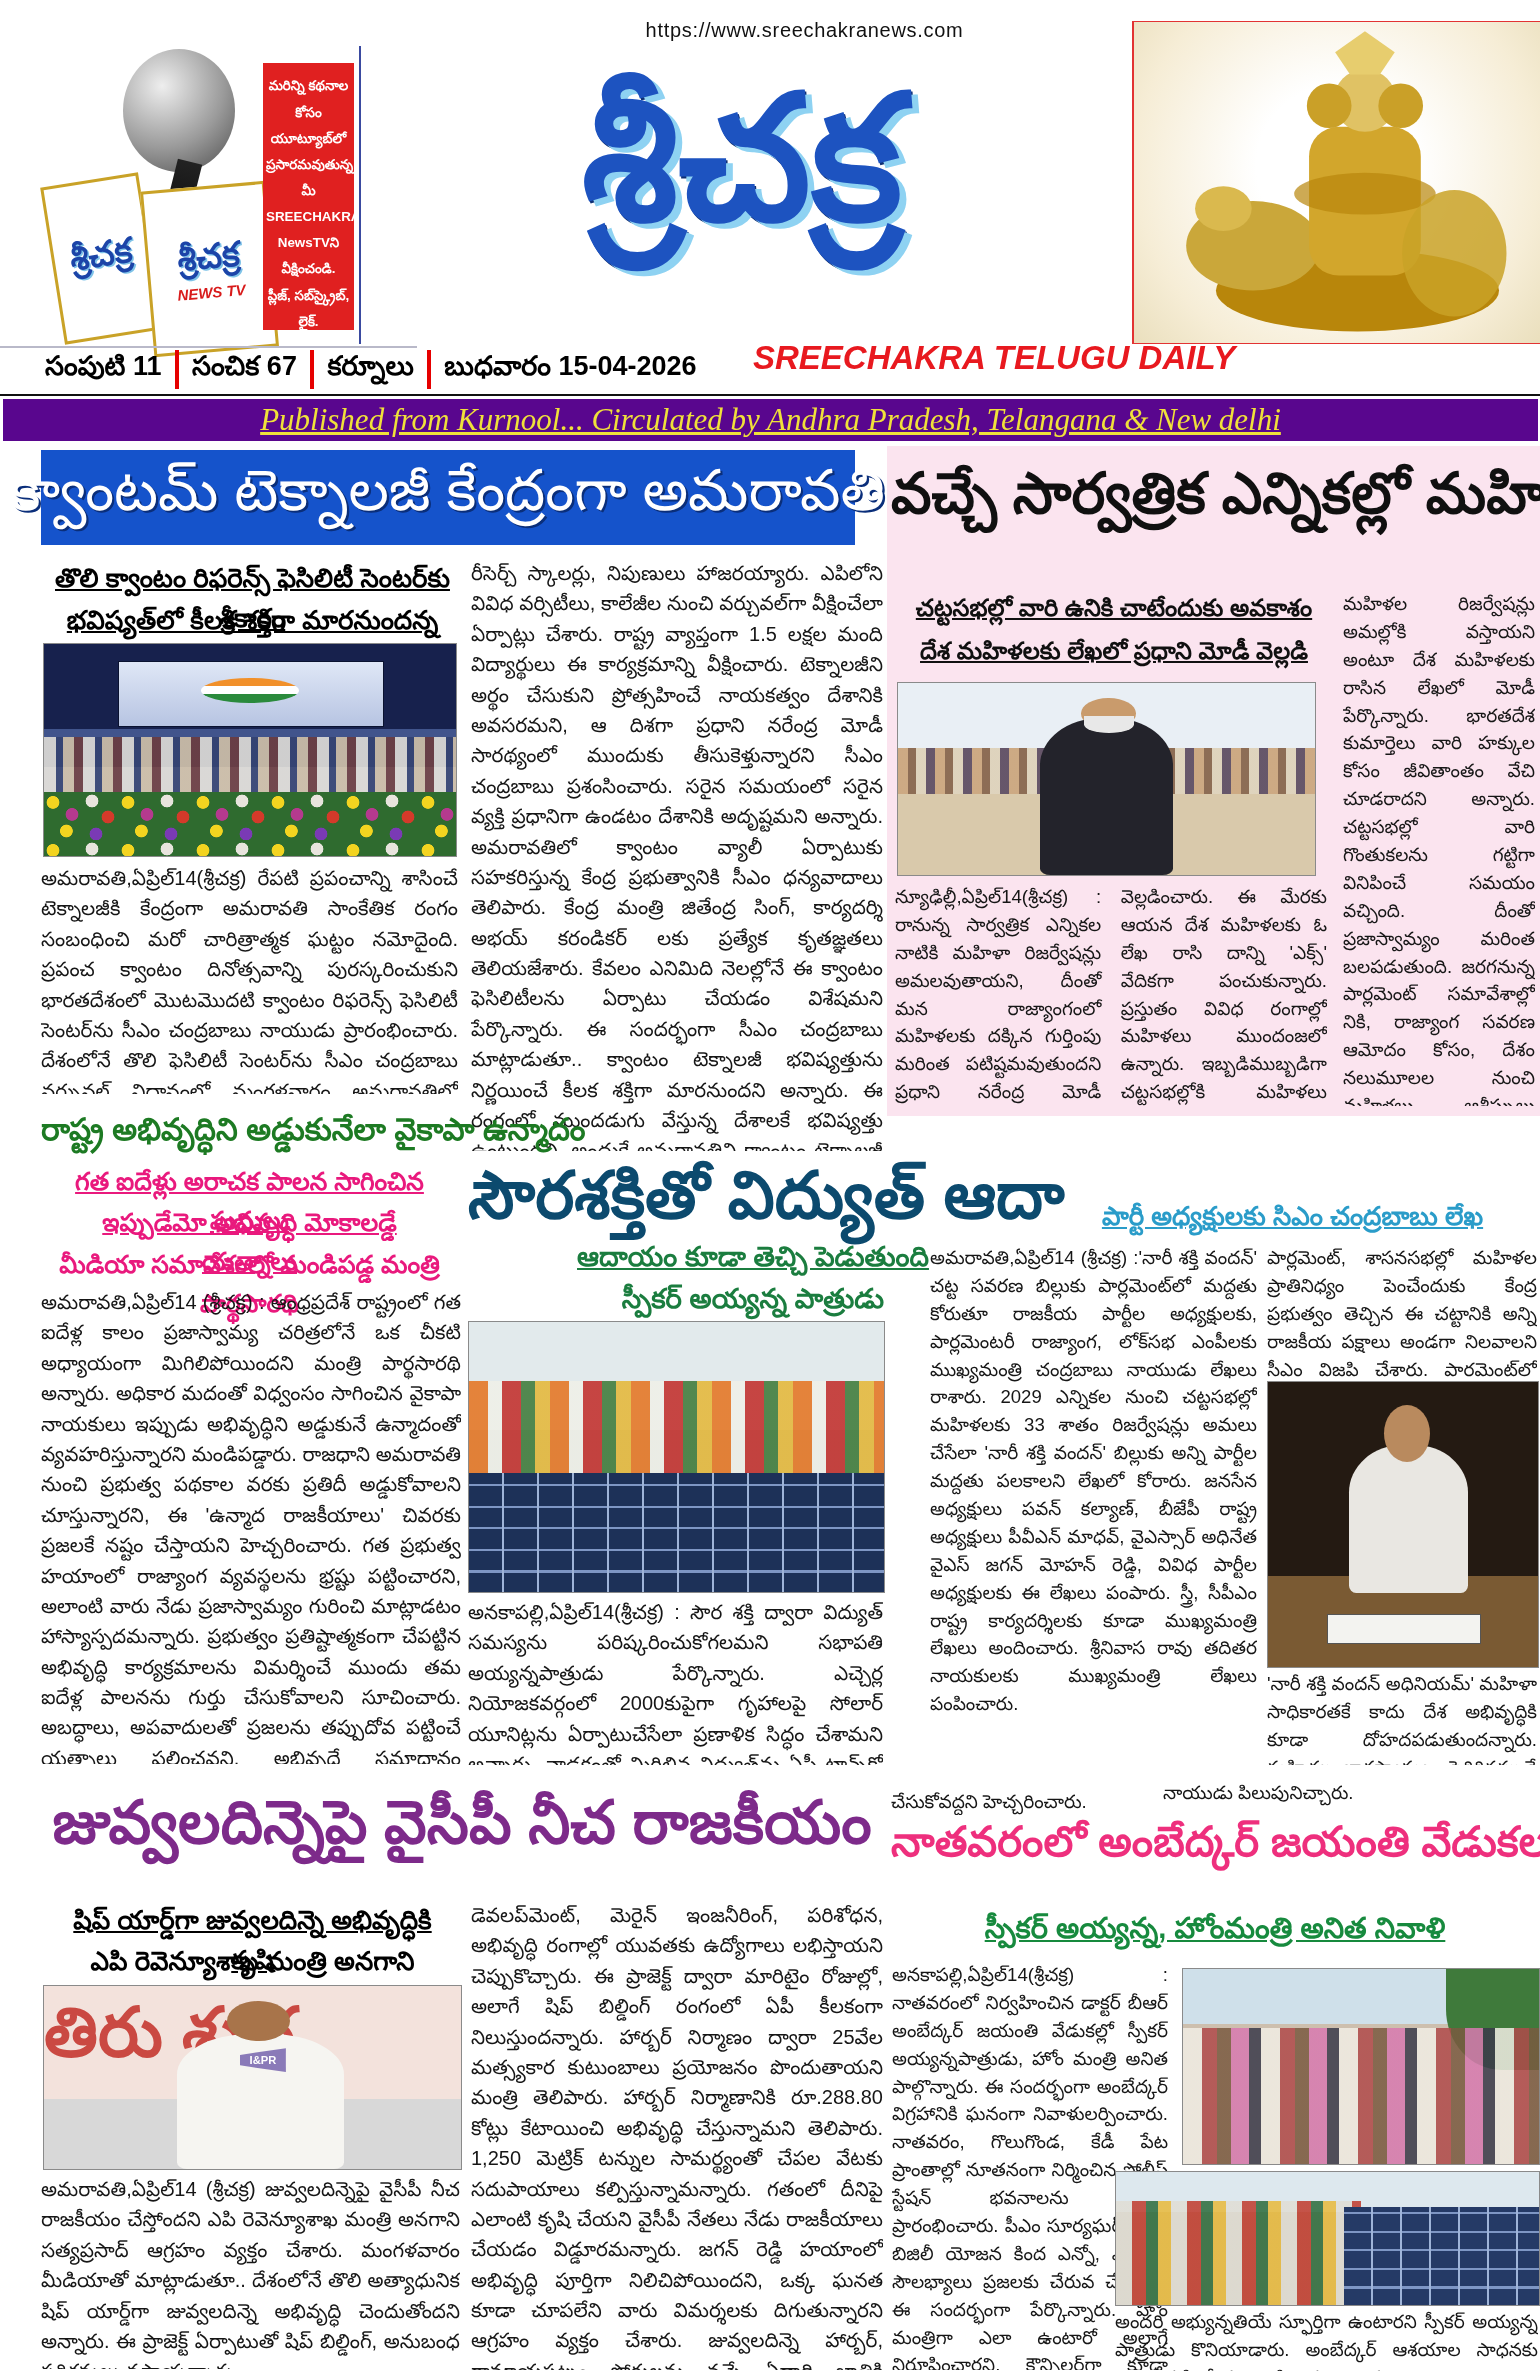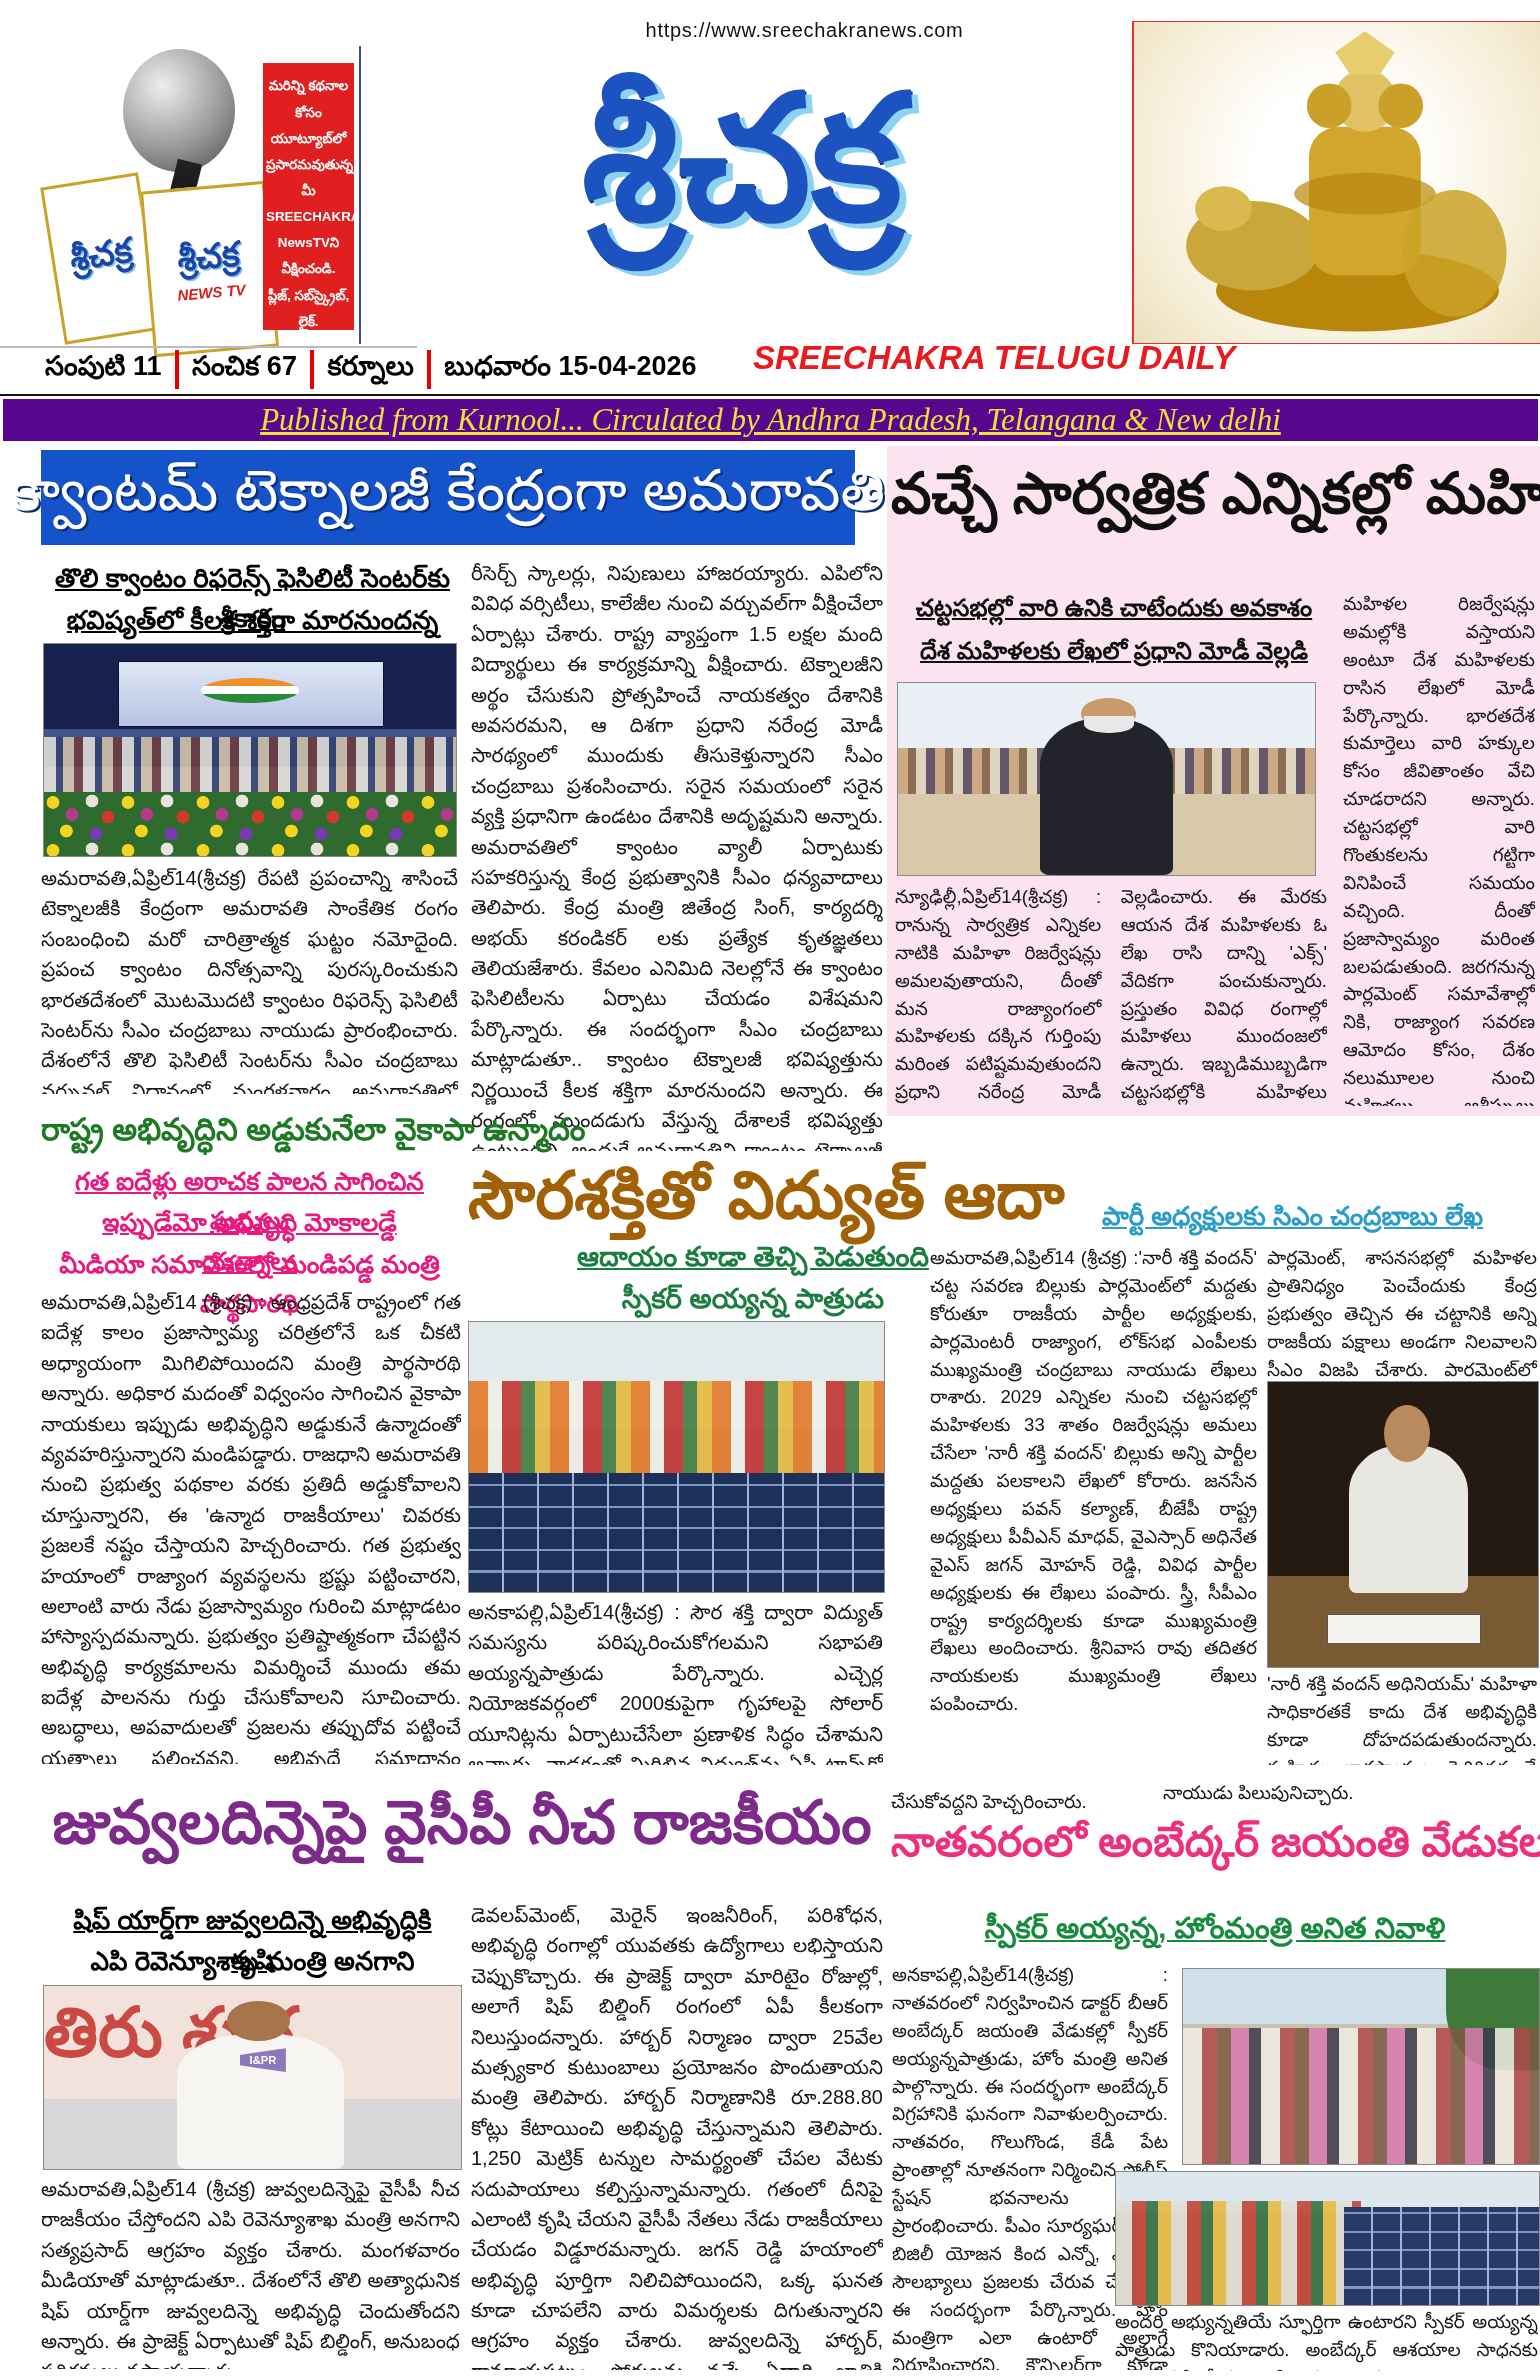--- a/index.html
+++ b/index.html
@@ -26,21 +26,21 @@
   .pub-banner{background:#59068e;display:flex;align-items:center;justify-content:center;font-style:italic;}
   .pub-banner span{font-family:"Liberation Serif", serif;color:#f0e13a;font-size:31px;
                    text-decoration:underline;white-space:nowrap;}
   .hr-black{background:#111;}
   .hr-gray{background:#b9b9c9;}
   
   .banner-blue{background:#1553cb;display:flex;align-items:center;justify-content:center;}
   .banner-blue span{color:#fff;font-weight:normal;font-size:57px;white-space:nowrap;
                     text-shadow:2.2px 2.2px 0 #0a2e7a;text-align:right;}
   .head-black{font-weight:bold;font-size:54px;color:#101010;text-align:center;white-space:nowrap;line-height:1.05;}
-  .head-red{font-weight:bold;font-size:66px;color:#a16207;text-align:center;white-space:nowrap;}
+  .head-red{font-weight:bold;font-size:66px;color:#0c4a6e;text-align:center;white-space:nowrap;}
   .head-green{font-weight:bold;font-size:31px;color:#1d7a23;text-align:center;white-space:nowrap;}
   .head-maroon{font-weight:bold;font-size:40px;color:#8e1a10;text-align:center;white-space:nowrap;}
   .head-purple{font-weight:bold;font-size:60px;color:#7d2a8a;text-align:center;white-space:nowrap;}
   .head-pink{font-weight:bold;font-size:42px;color:#ee2f7d;text-align:center;white-space:nowrap;}
   .sub{font-weight:bold;text-align:center;line-height:1.55;}
   .sub u{text-decoration:underline;}
   .sub-red{color:#000000;font-size:26px;}
   .sub-black{color:#101010;font-size:24px;}
   .sub-green{color:#1b7d3f;font-size:27.6px;}
   .sub-pink{color:#e9197d;font-size:25px;}

